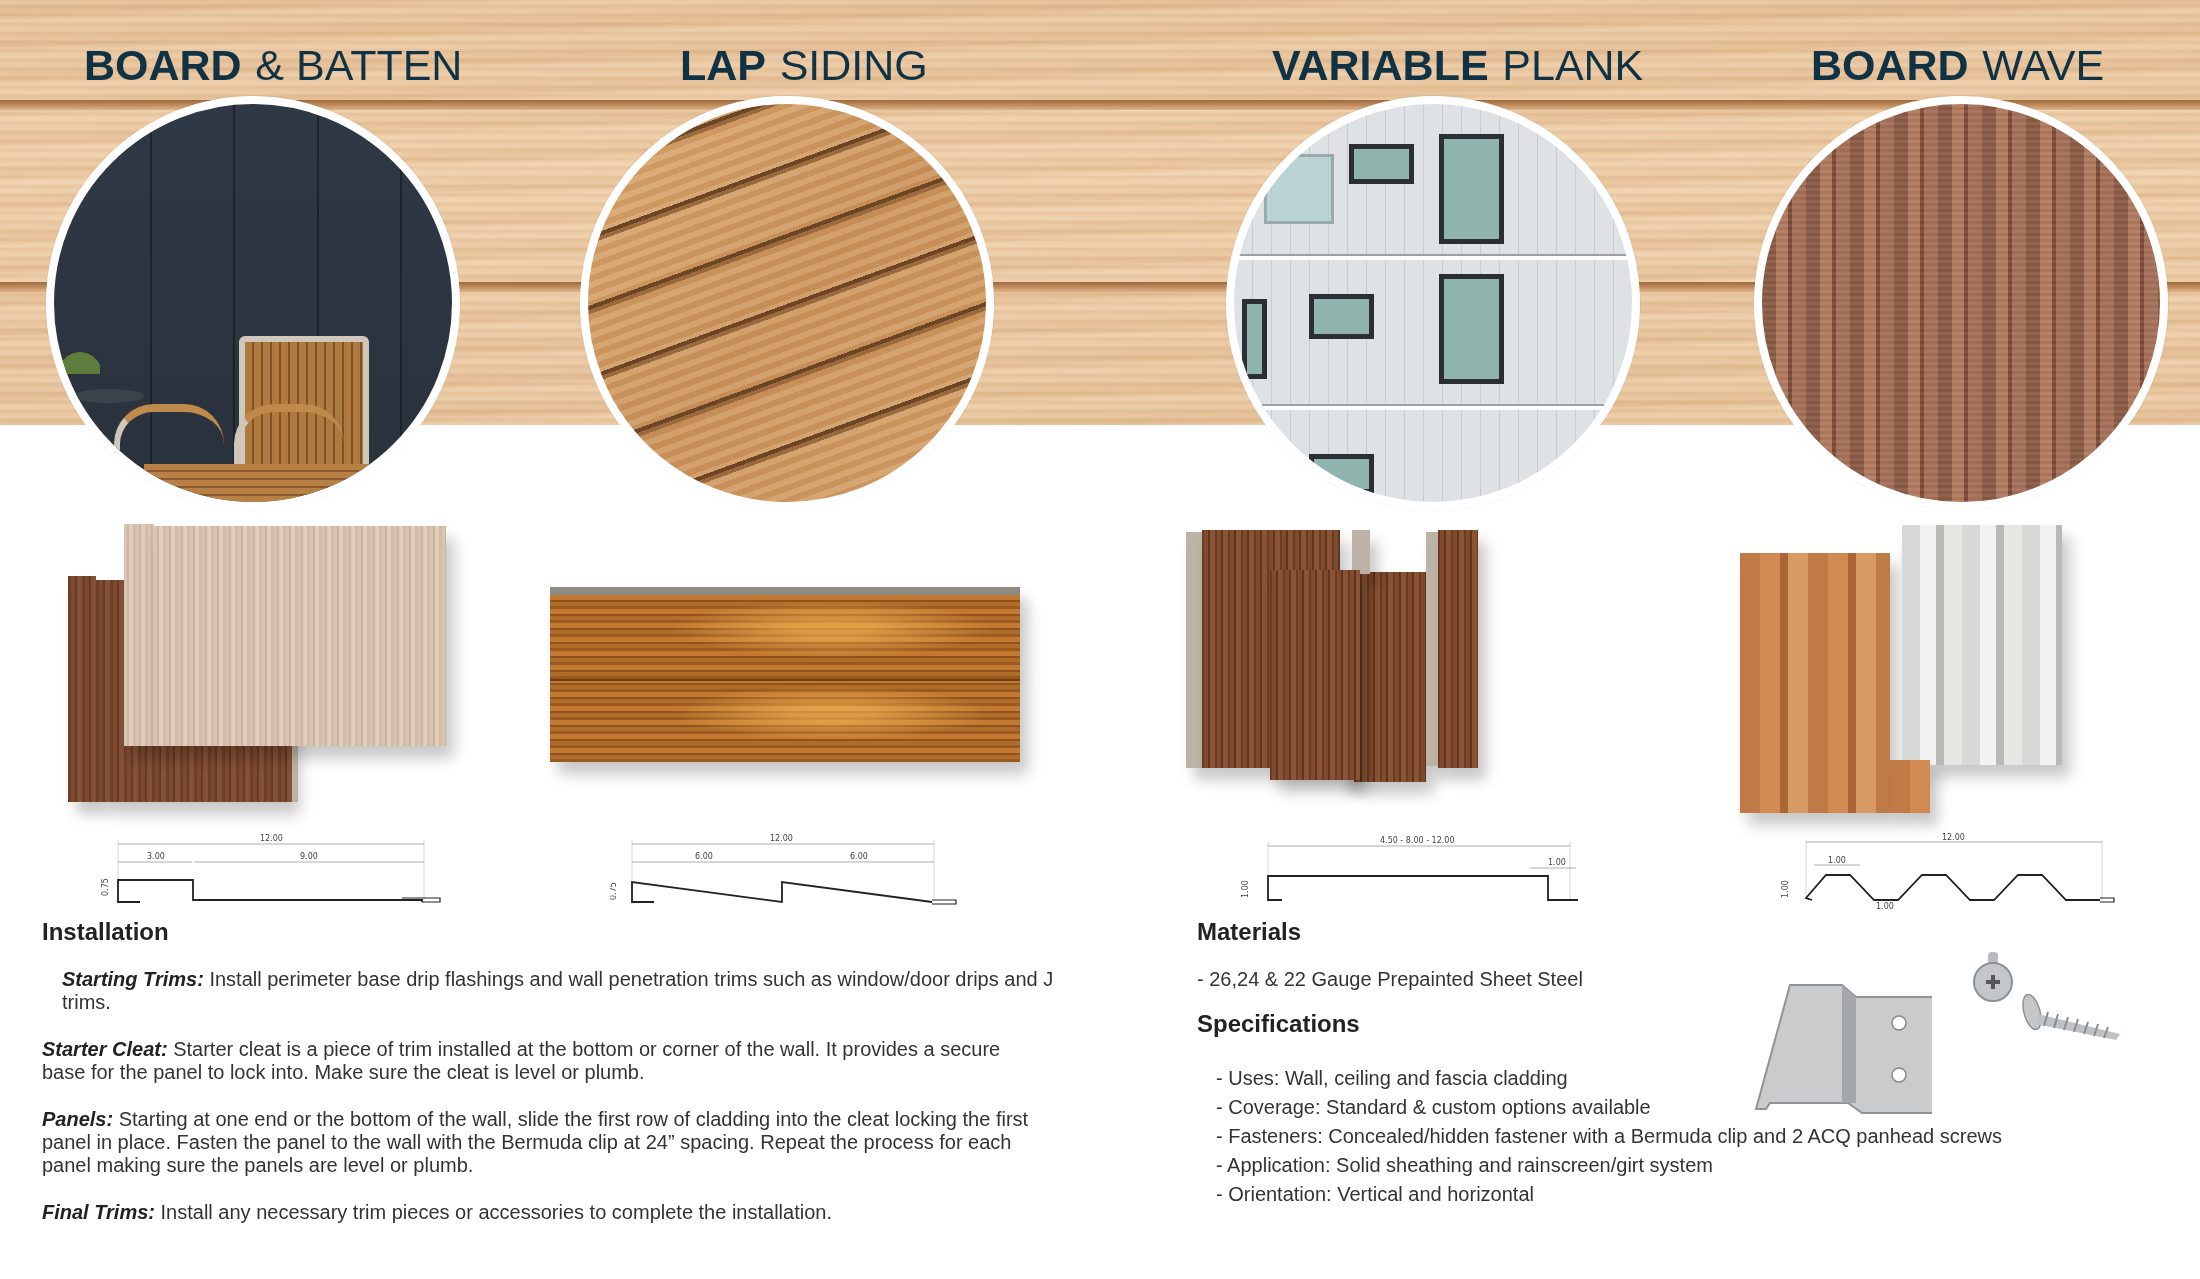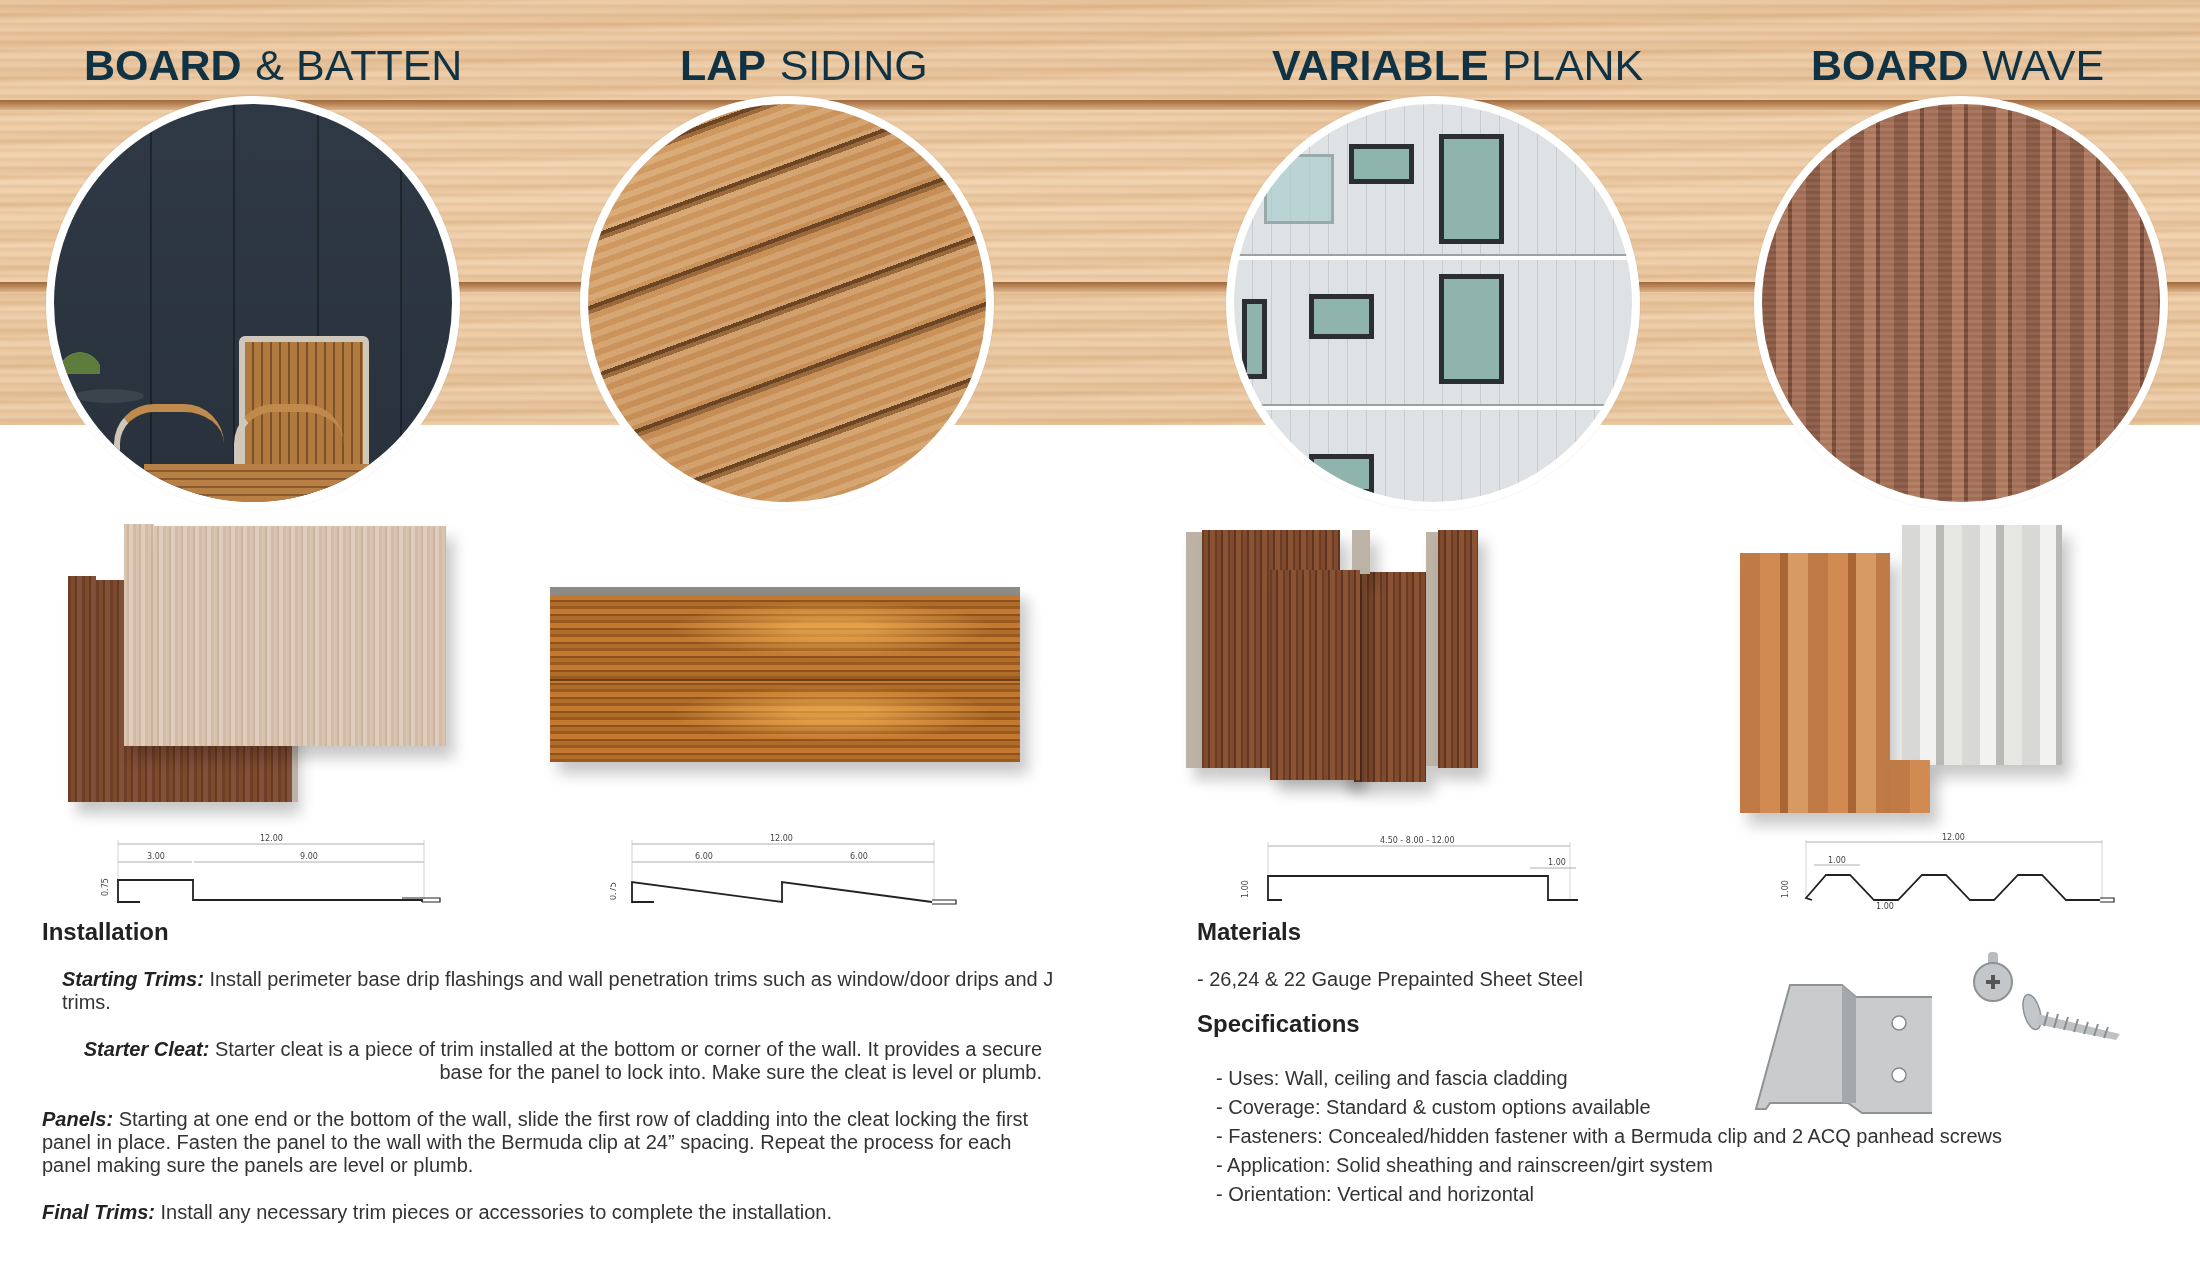--- a/index.html
+++ b/index.html
@@ -210,21 +210,21 @@
     <text x="58" y="33">1.00</text>
     <text x="106" y="79">1.00</text>
     <text x="18" y="68" transform="rotate(-90 18 68)">1.00</text>
   </svg>
 </div>
 
 <div class="h2" style="left:42px;top:918px;">Installation</div>
 <div class="para" style="left:42px;top:968px;margin-left:20px;">
   <span class="lead">Starting Trims:</span><span> Install perimeter base drip flashings and wall penetration trims such as window/door drips and J trims.</span>
 </div>
-<div class="para" style="left:42px;top:1038px;text-align:right;">
+<div class="para" style="left:42px;top:1038px;">
   <span class="lead">Starter Cleat:</span><span> Starter cleat is a piece of trim installed at the bottom or corner of the wall. It provides a secure base for the panel to lock into. Make sure the cleat is level or plumb.</span>
 </div>
 <div class="para" style="left:42px;top:1108px;">
   <span class="lead">Panels:</span><span> Starting at one end or the bottom of the wall, slide the first row of cladding into the cleat locking the first panel in place. Fasten the panel to the wall with the Bermuda clip at 24” spacing. Repeat the process for each panel making sure the panels are level or plumb.</span>
 </div>
 <div class="para" style="left:42px;top:1201px;">
   <span class="lead">Final Trims:</span><span> Install any necessary trim pieces or accessories to complete the installation.</span>
 </div>
 
 <div class="h2" style="left:1197px;top:918px;">Materials</div>

